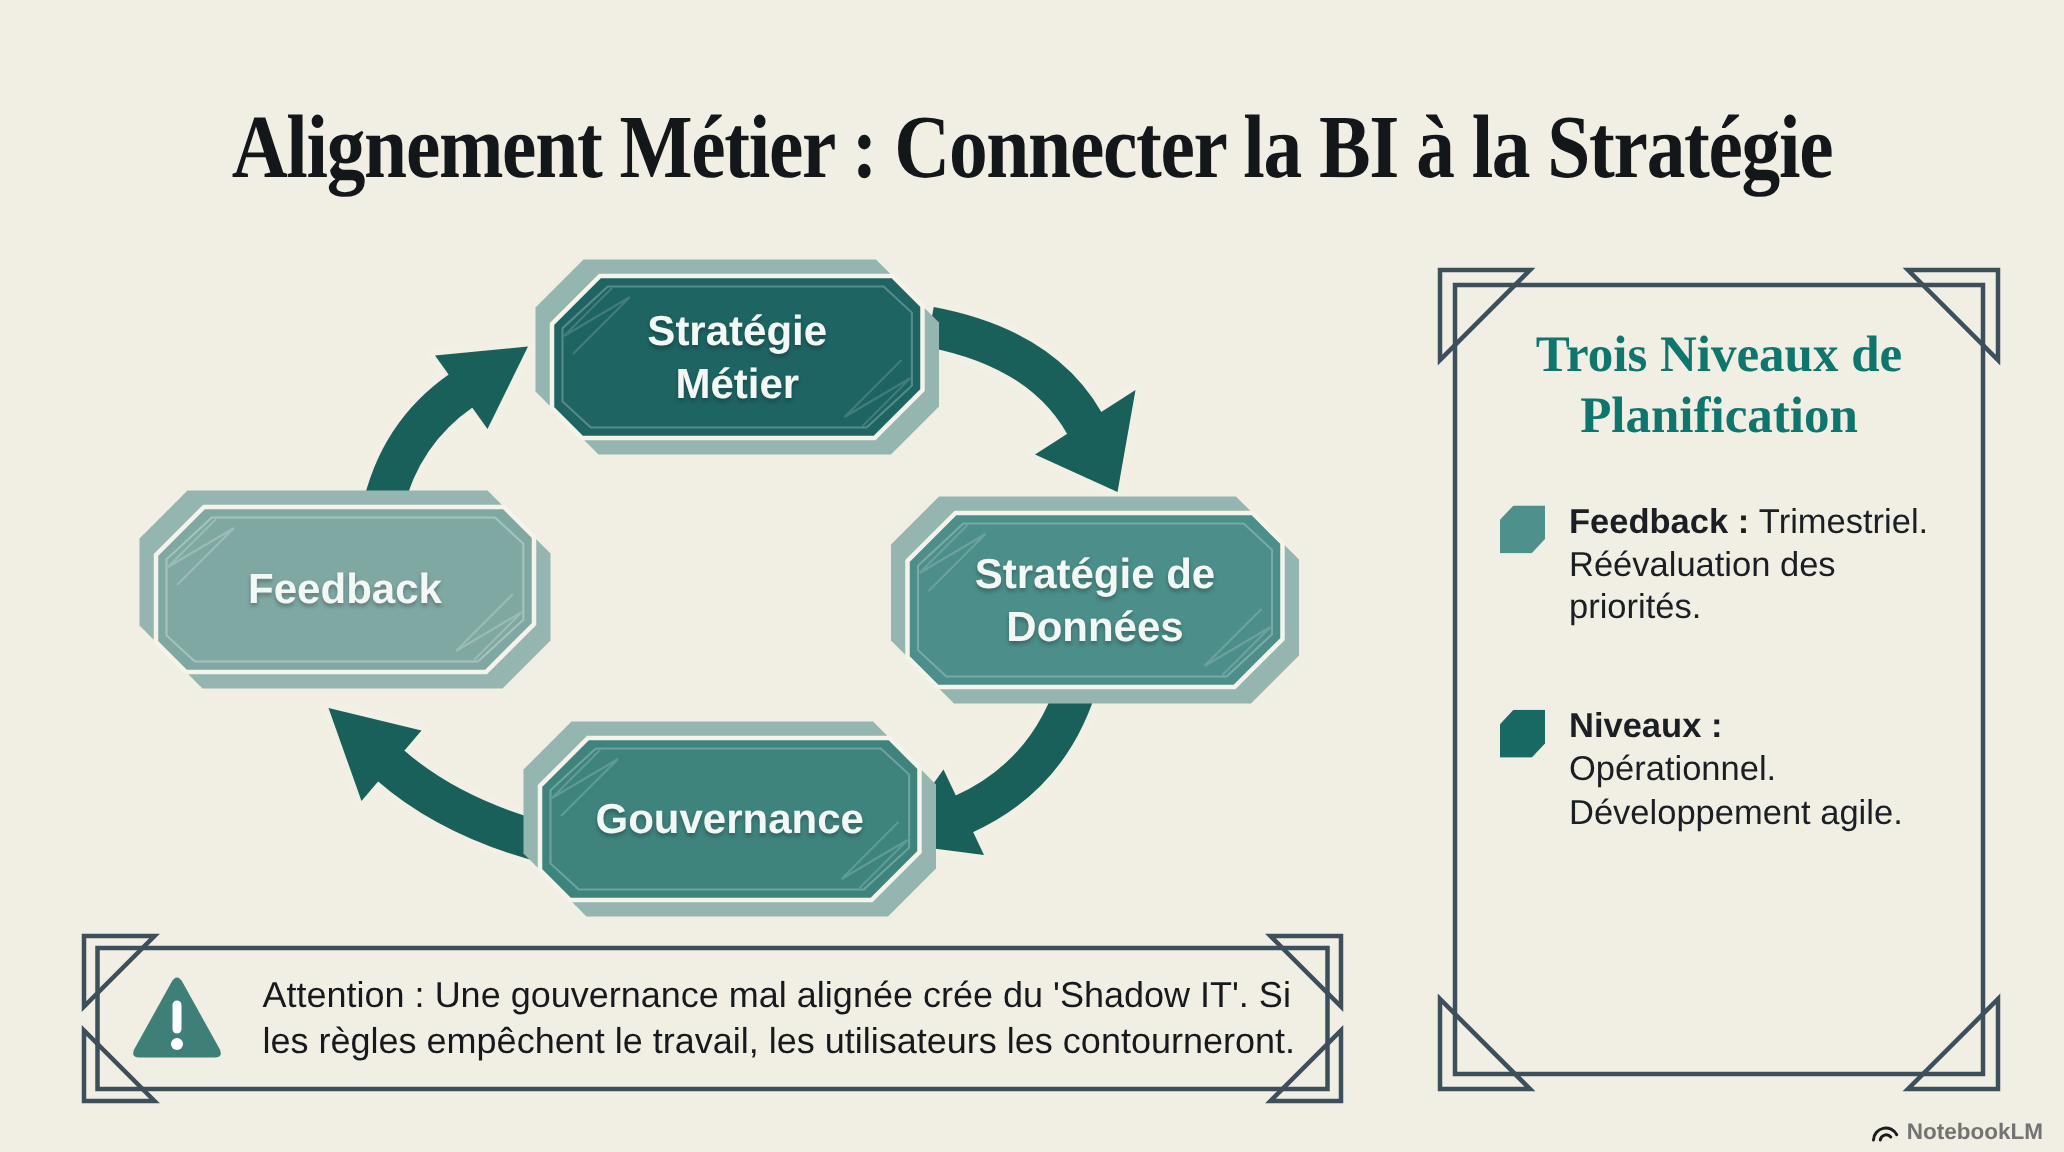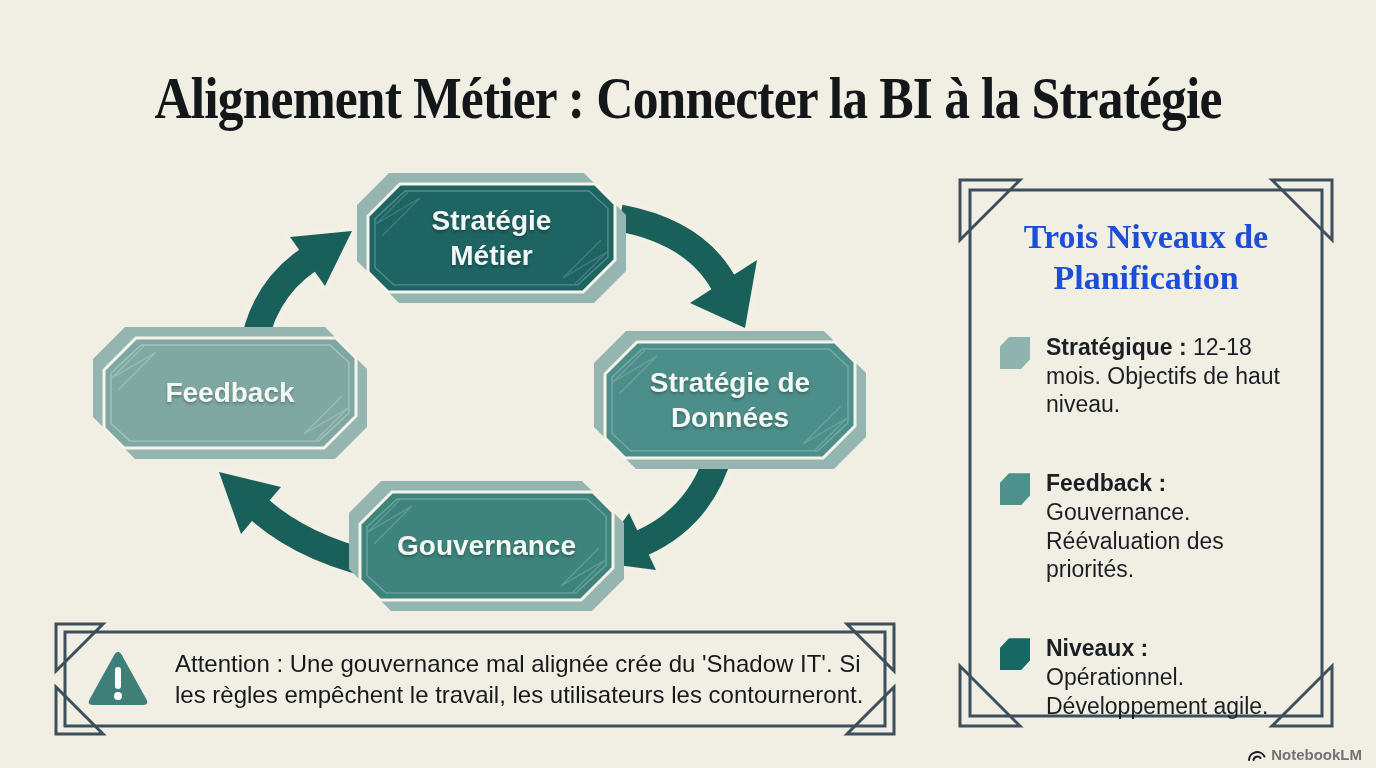--- a/index.html
+++ b/index.html
@@ -46,21 +46,21 @@
 
   
   .side-panel { position:absolute; left:956px; top:176px; width:380px; height:554px; z-index:2; }
   .side-panel > svg { position:absolute; left:0; top:0; }
   .panel-content { position:absolute; inset:14px; padding:26px 30px 0 30px; }
   .panel-title {
     font-family:"Liberation Serif", serif;
     font-weight:600;
     font-size:34px; line-height:1.22;
     text-align:center;
-    color:#1d4ed8;
+    color:#0f766e;
   }
   .panel-items { margin-top:34px; display:flex; flex-direction:column; gap:50px; }
   .panel-item { display:flex; align-items:flex-start; gap:16px; }
   .item-cube {
     flex:0 0 auto;
     width:30px; height:32px; margin-top:4px;
     clip-path:polygon(30% 0, 100% 0, 100% 70%, 70% 100%, 0 100%, 0 30%);
   }
   .item-text { font-size:23px; line-height:1.25; color:#1b1f23; }
   .item-text .b { font-weight:bold; }
@@ -185,26 +185,22 @@
       <rect x="14" y="14" width="352" height="526" fill="none" stroke-width="3" stroke="#3d4f5b"></rect>
       <path d="M4 4 H64 L4 64 Z" fill="none" stroke-width="3" stroke="#3d4f5b"></path>
       <path d="M376 4 H316 L376 64 Z" fill="none" stroke-width="3" stroke="#3d4f5b"></path>
       <path d="M4 550 H64 L4 490 Z" fill="none" stroke-width="3" stroke="#3d4f5b"></path>
       <path d="M376 550 H316 L376 490 Z" fill="none" stroke-width="3" stroke="#3d4f5b"></path>
     </svg>
     <div class="panel-content">
       <div class="panel-title">Trois Niveaux de Planification</div>
       <div class="panel-items">
         <div class="panel-item">
-          <span class="item-cube" style="background: rgb(143, 179, 174);"></span>
-          <span class="item-text"><span class="b"><span>Stratégique</span><span> : </span></span><span>12-18 mois. Objectifs de haut niveau.</span></span>
-        </div>
-        <div class="panel-item">
           <span class="item-cube" style="background: rgb(78, 144, 139);"></span>
-          <span class="item-text"><span class="b"><span>Feedback</span><span> : </span></span><span>Gouvernance. Réévaluation des priorités.</span></span>
+          <span class="item-text"><span class="b"><span>Feedback</span><span> : </span></span><span>Trimestriel. Réévaluation des priorités.</span></span>
         </div>
         <div class="panel-item">
           <span class="item-cube" style="background: rgb(24, 105, 100);"></span>
           <span class="item-text"><span class="b"><span>Niveaux</span><span> : </span></span><span>Opérationnel. Développement agile.</span></span>
         </div>
       </div>
     </div>
   </div>
 
   <div class="warning-box">

